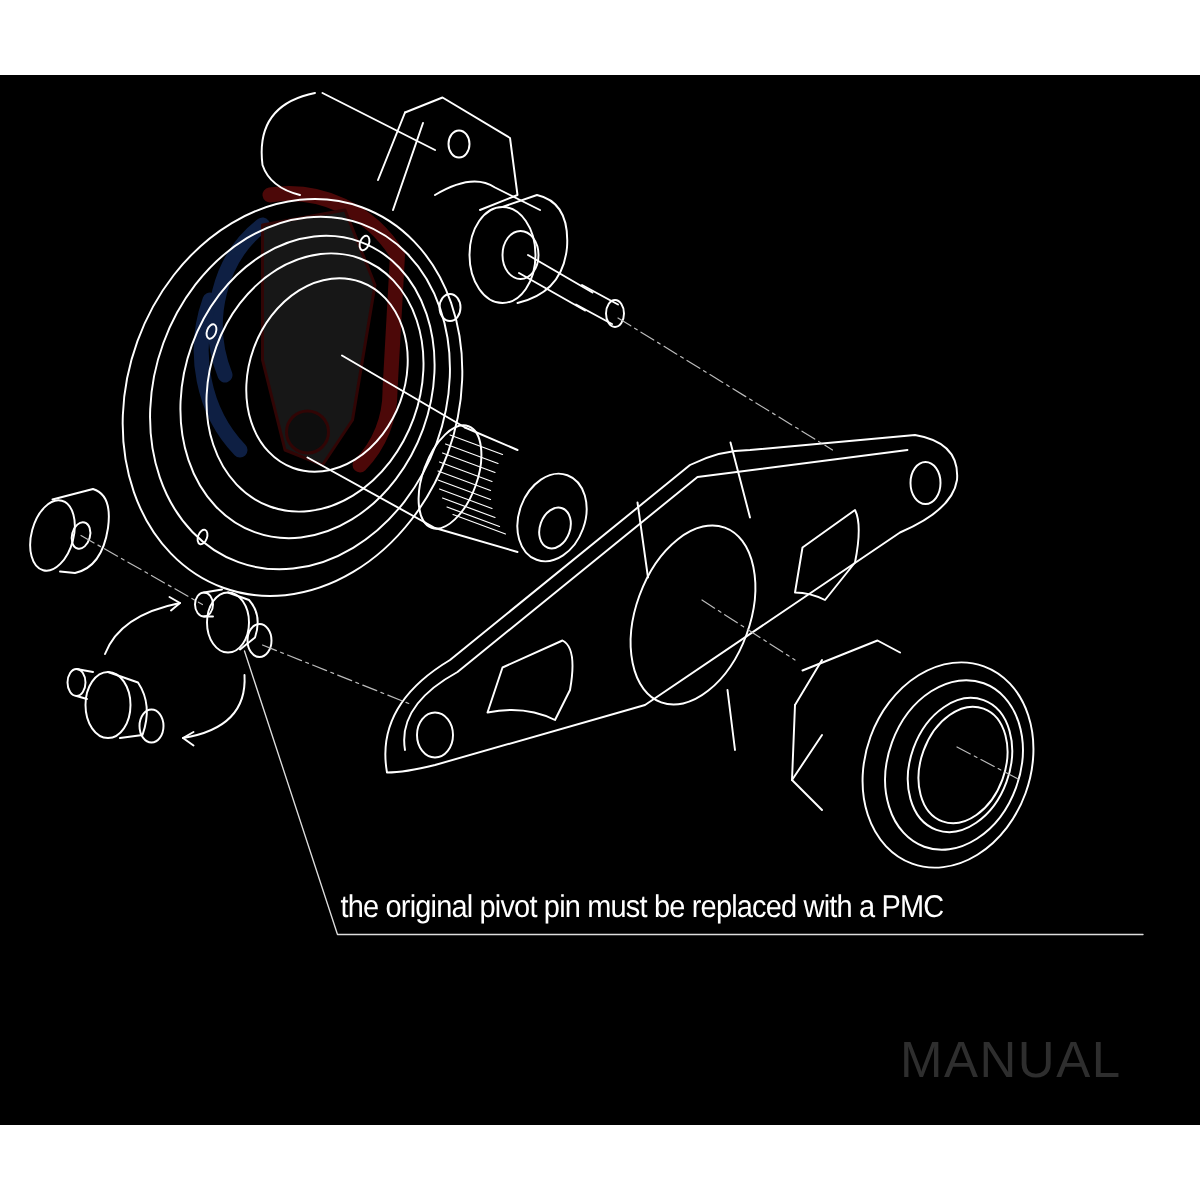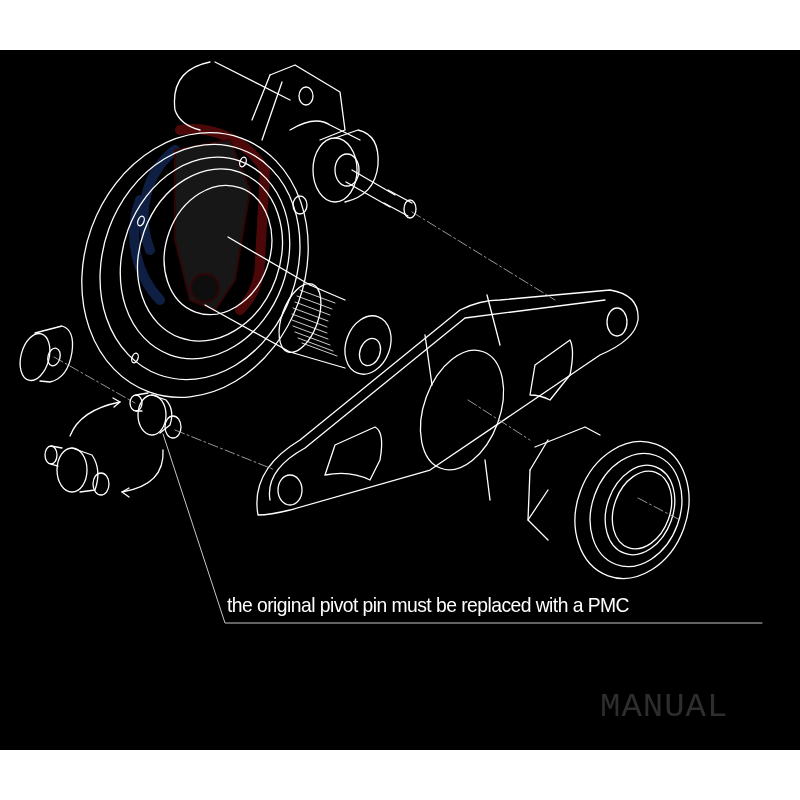--- a/index.html
+++ b/index.html
@@ -1,20 +1,20 @@
 <!DOCTYPE html>
 <html><head>
 <meta charset="utf-8">
 <style>
   html, body { margin:0; padding:0; background:#ffffff; }
   body { width:800px; height:800px; position:relative; overflow:hidden; font-family:"Liberation Sans", sans-serif; }
   .band { position:absolute; left:0; top:50px; width:800px; height:700px; background:#000000; }
   svg.drawing { position:absolute; left:0; top:0; width:800px; height:800px; }
   .caption { position:absolute; left:227px; top:593px; color:#ffffff; font-family:"Liberation Sans", sans-serif; font-size:21px; letter-spacing:-0.6px; transform:scaleX(0.92); transform-origin:left top; white-space:nowrap; }
-  .brand { position:absolute; left:600px; top:688px; color:#2e2e2e; font-family:Liberation Mono, monospace; font-size:34px; letter-spacing:1px; white-space:nowrap; }
+  .brand { position:absolute; left:600px; top:688px; color:#2e2e2e; font-family:Liberation Sans, sans-serif; font-size:34px; letter-spacing:1px; white-space:nowrap; }
 </style>
 </head>
 <body>
 
 <div class="band"></div>
 
 <svg class="drawing" viewBox="0 0 800 800" xmlns="http://www.w3.org/2000/svg">
   <defs>
     <clipPath id="bandclip">
         <rect x="0" y="50" width="800" height="700"></rect>

